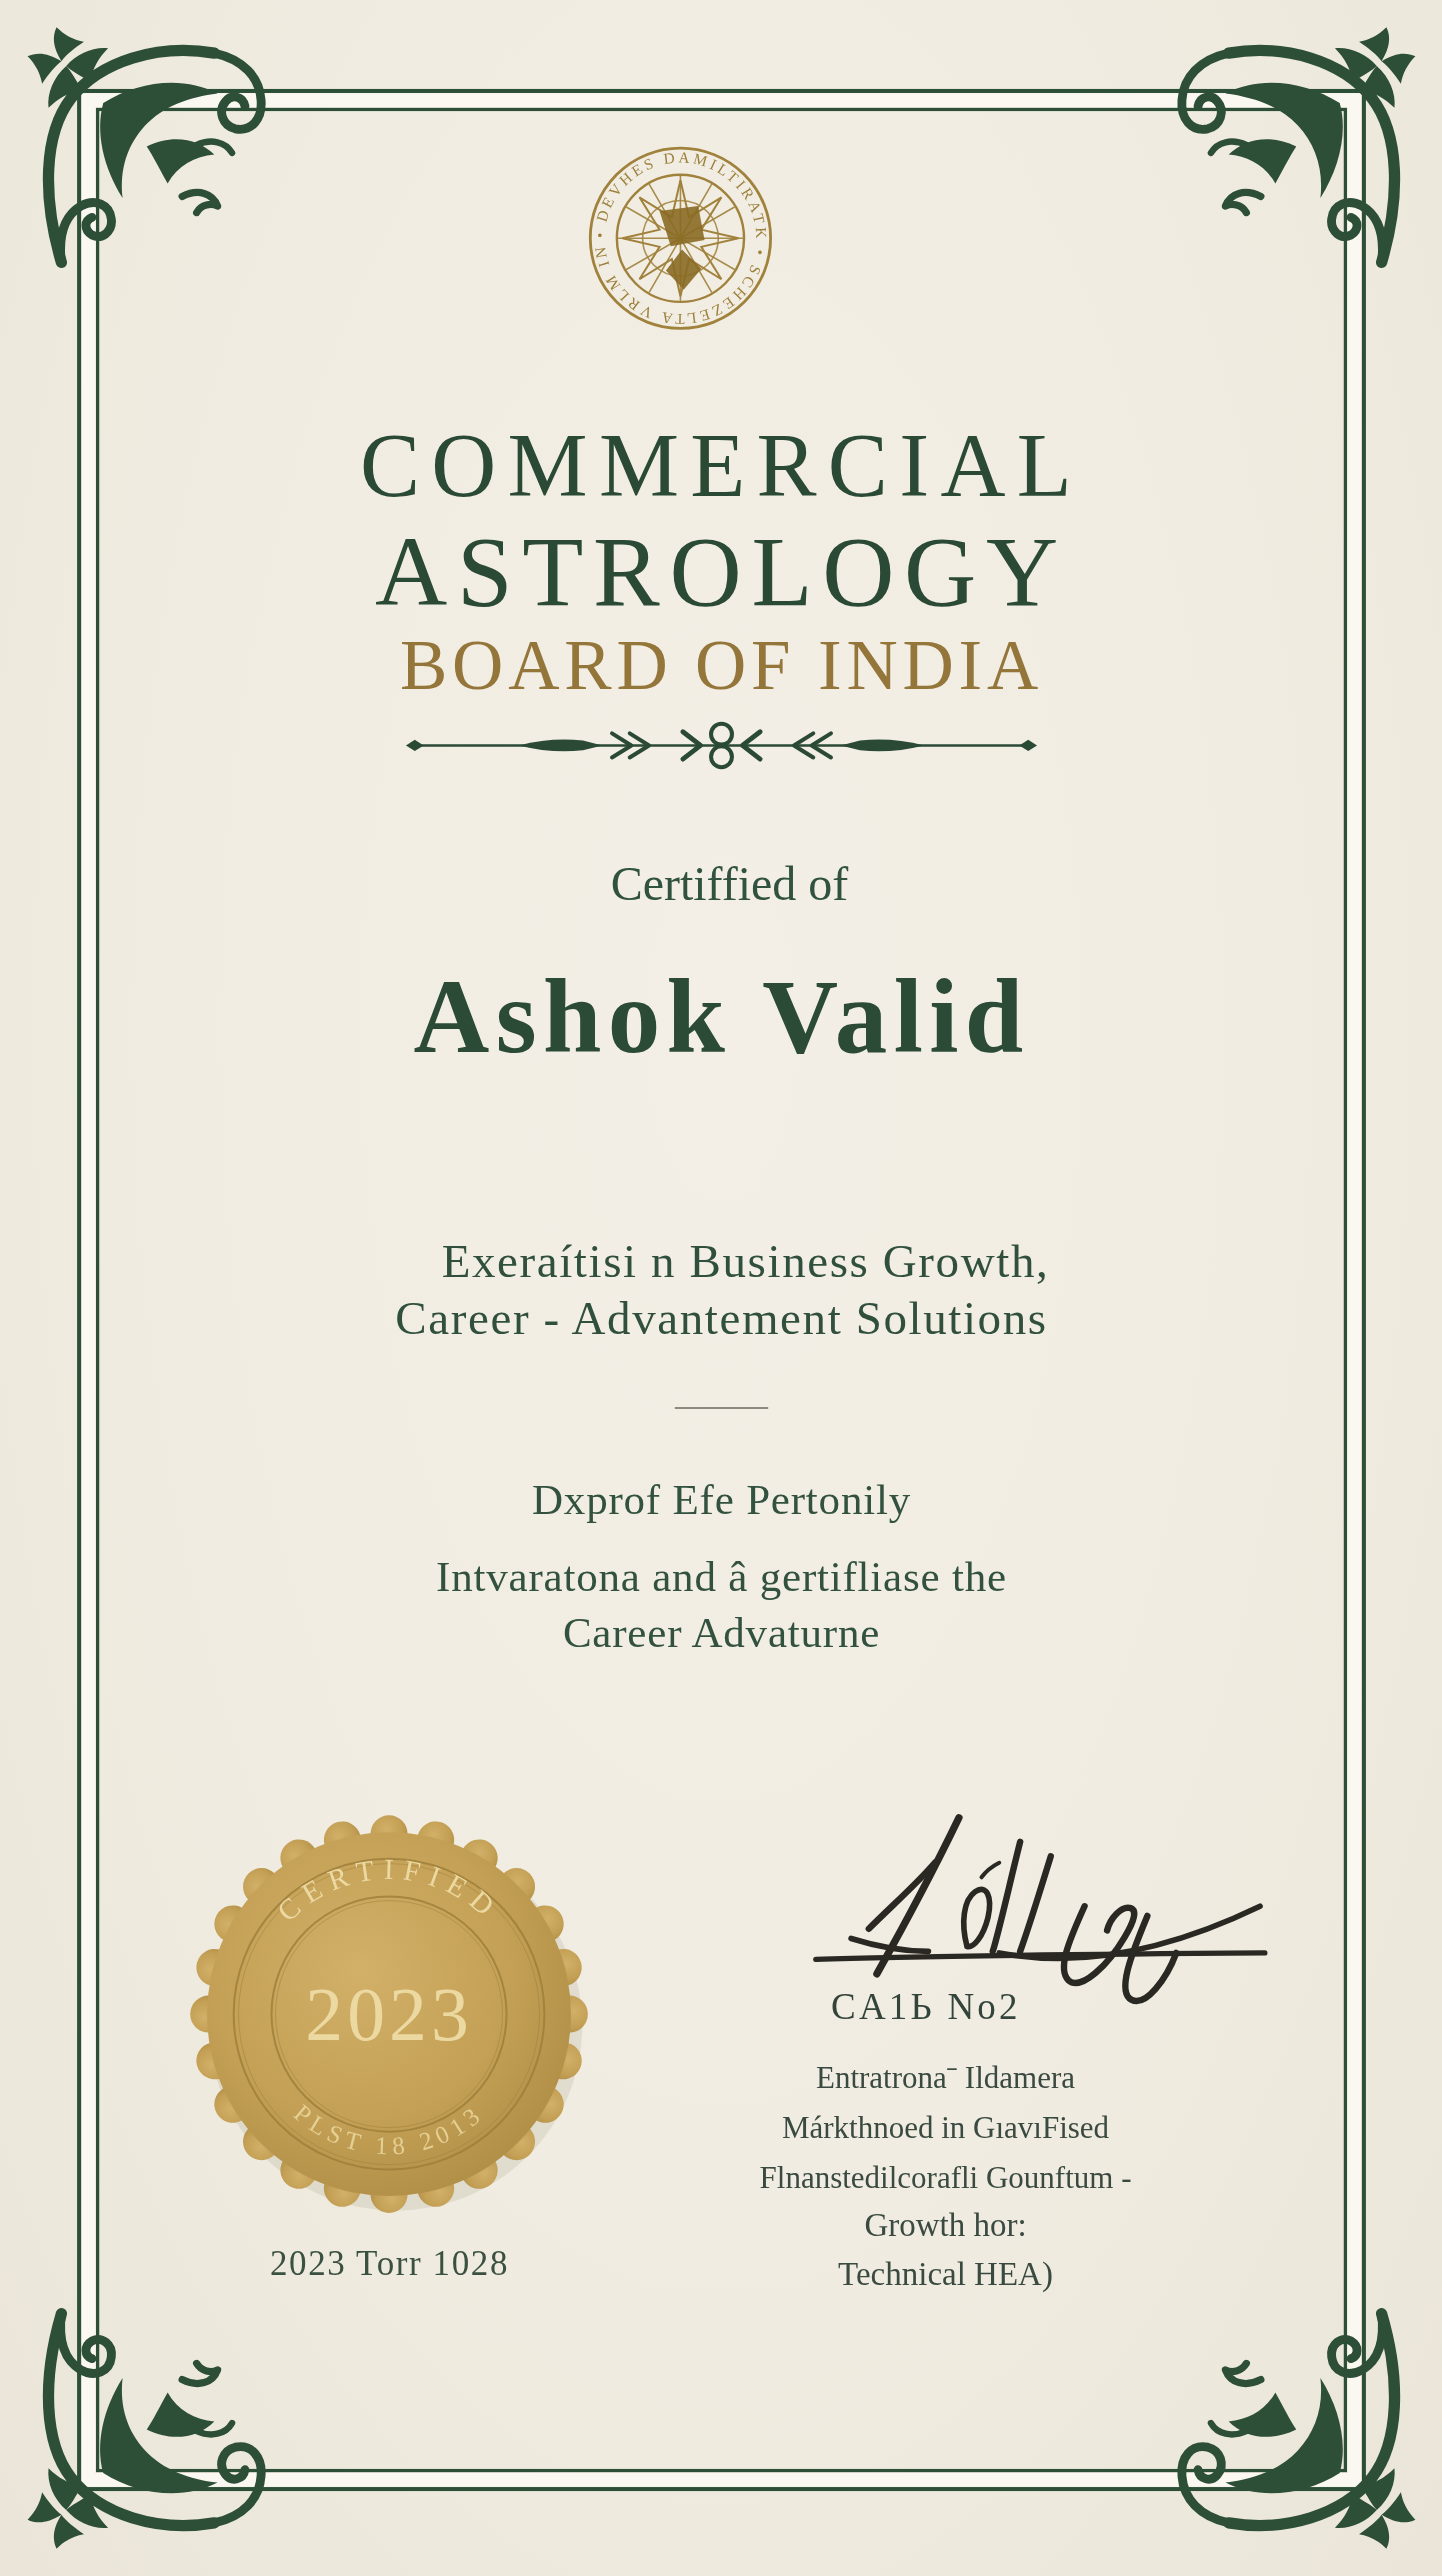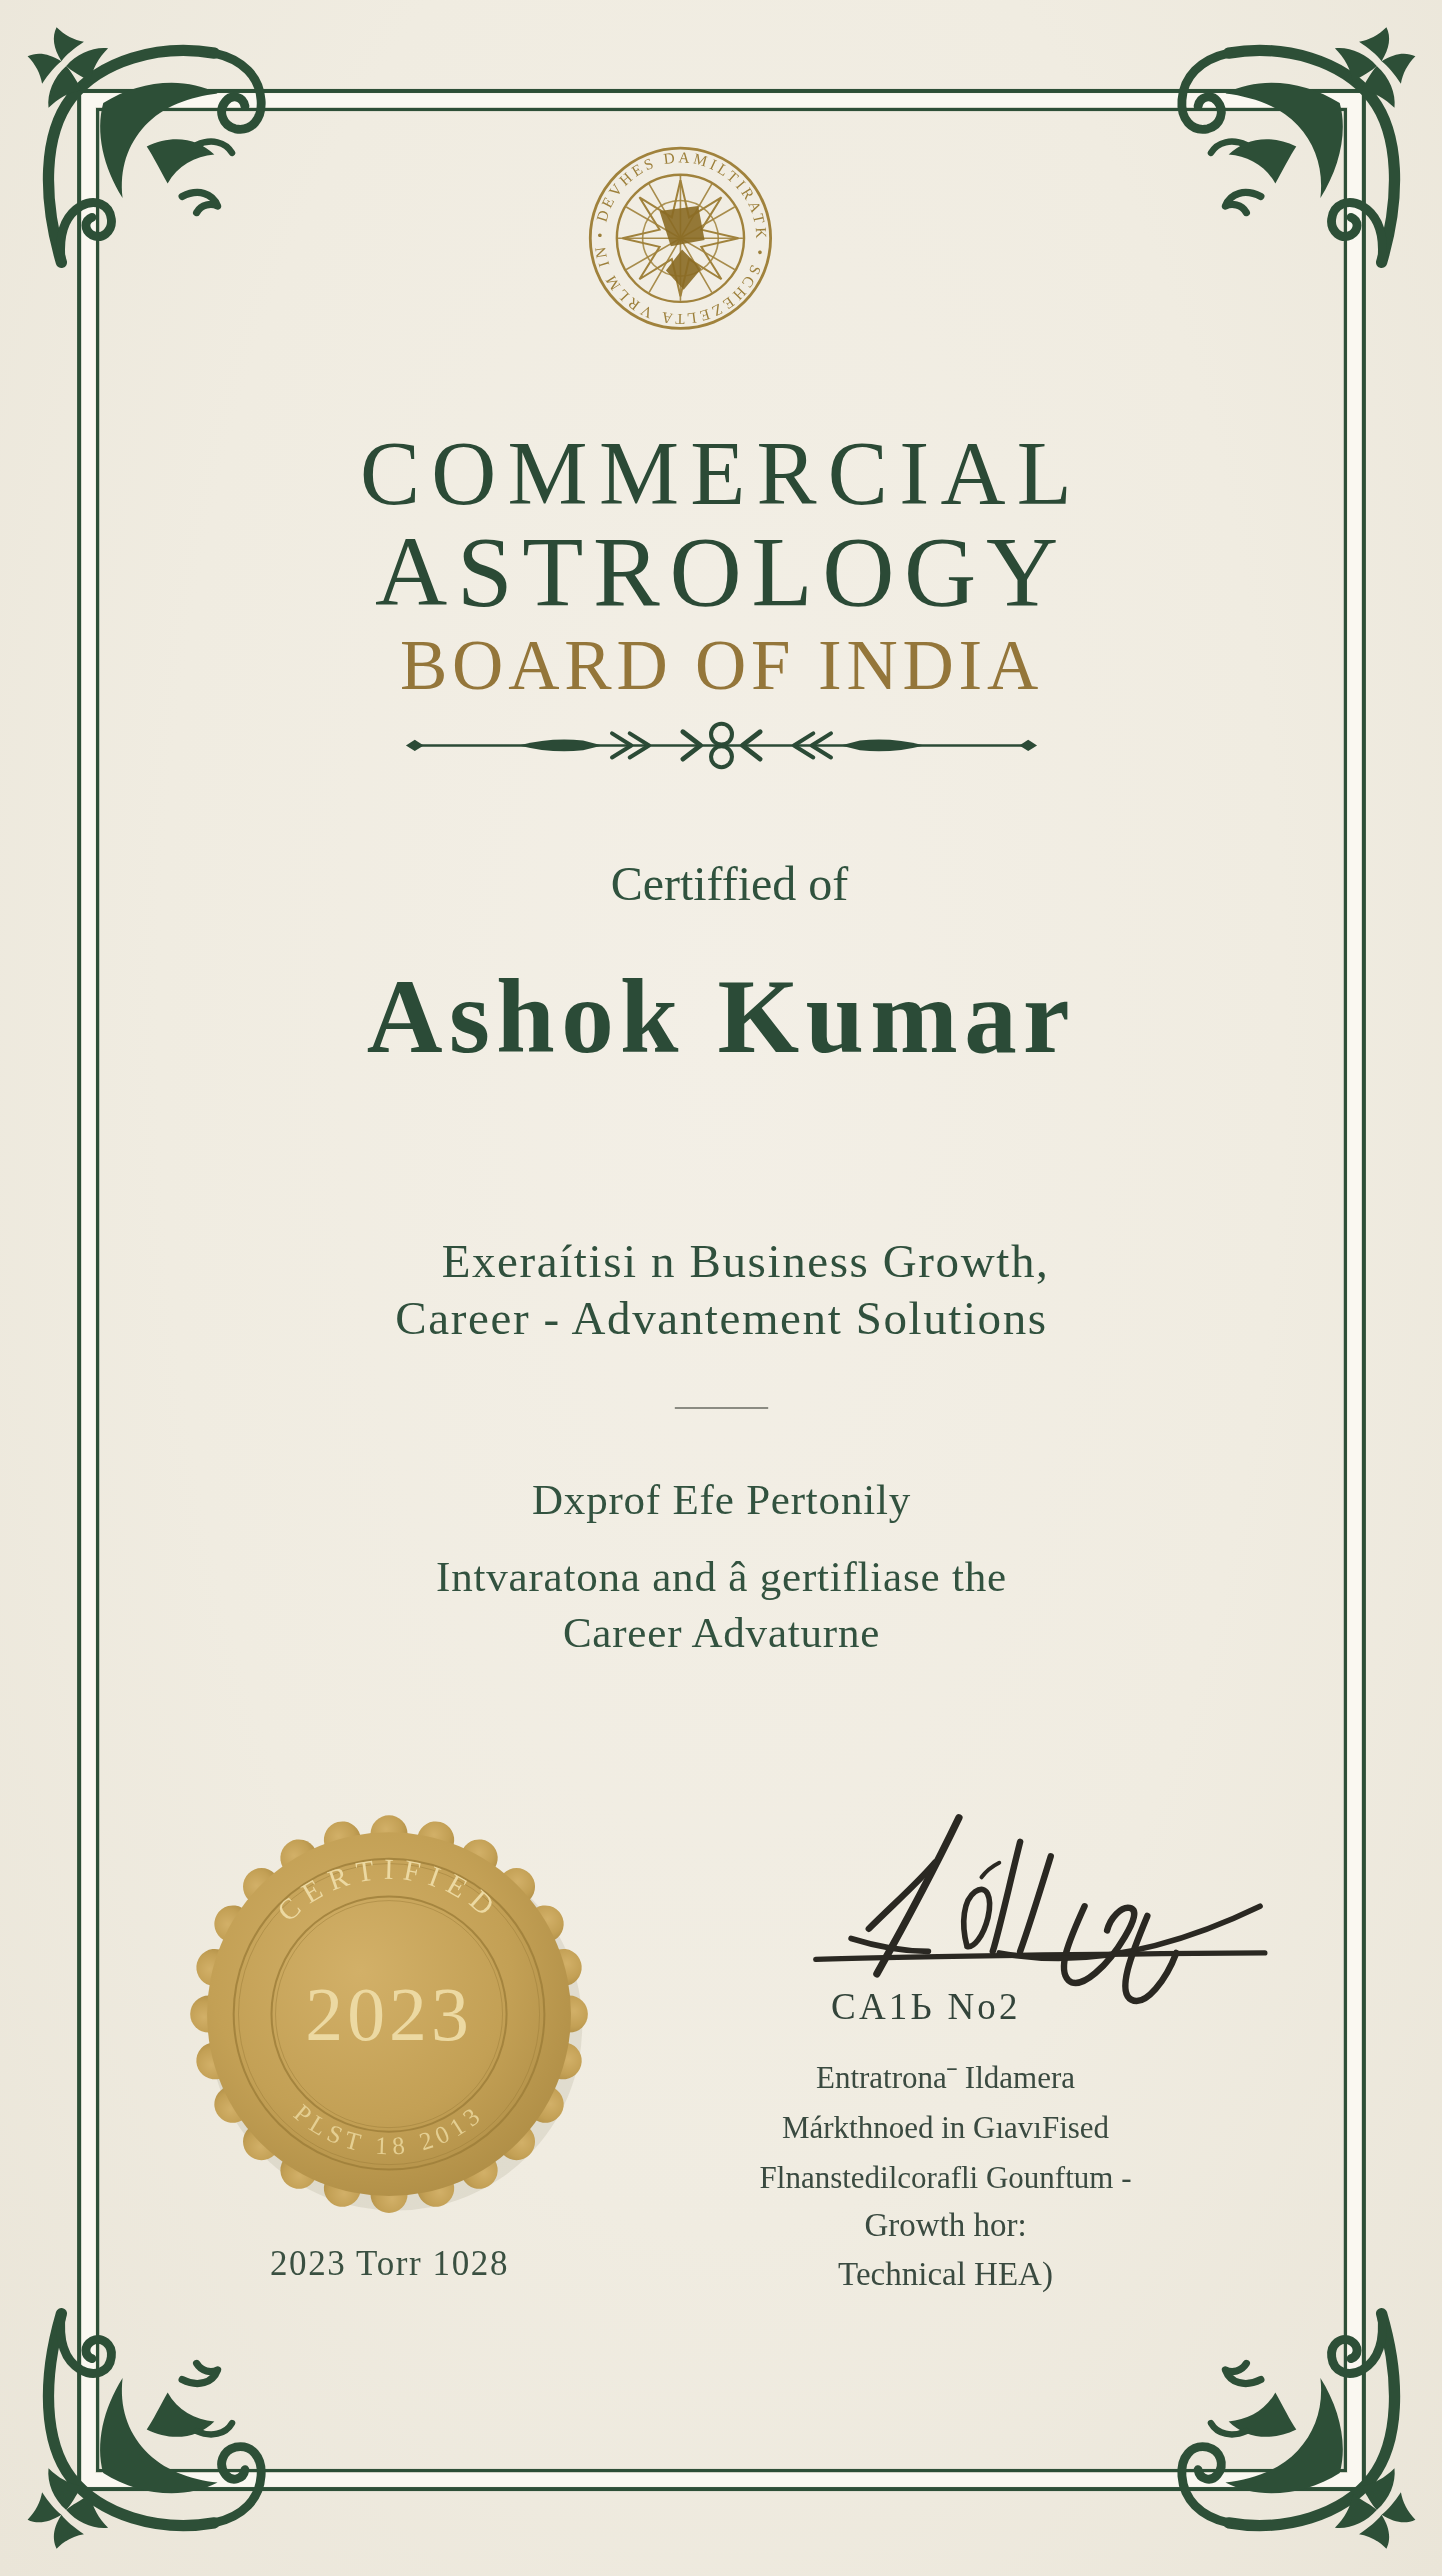--- a/index.html
+++ b/index.html
@@ -3,21 +3,21 @@
 <meta charset="utf-8">
 <style>
   html,body{margin:0;padding:0;}
   body{width:1443px;height:2576px;}
   .page{
     position:relative;width:1443px;height:2576px;overflow:hidden;
     background:radial-gradient(ellipse at 50% 40%, #f3efe6 0%, #f0ece1 55%, #eae5d8 100%);
     font-family:"Liberation Serif","DejaVu Serif",serif;
   }
   .abs{position:absolute;left:0;width:100%;text-align:center;white-space:nowrap;}
-  .t-commercial{top:414px;font-size:90px;letter-spacing:11.3px;color:#2b4a36;margin-top:8px;}
+  .t-commercial{top:414px;font-size:90px;letter-spacing:11.3px;color:#2b4a36;}
   .t-astrology{top:514px;font-size:100px;letter-spacing:9.7px;color:#2b4a36;}
   .t-board{top:625px;font-size:71px;letter-spacing:4.8px;color:#94763a;}
   .t-certified{top:856px;font-size:48px;color:#30523e;padding-left:8px;}
   .t-recipient{top:956px;font-size:105px;font-weight:700;letter-spacing:6.4px;color:#2b4b37;}
   .t-spec{font-size:47px;color:#30503d;letter-spacing:1.6px;}
   .t-spec1{top:1234px;padding-left:24px;}
   .t-spec2{top:1271px;margin-top:20px;}
   .t-body{font-size:43px;color:#32523f;letter-spacing:0.8px;}
   .t-body1{top:1475px;}
   .t-body2{top:1540px;margin-top:12px;}
@@ -171,21 +171,21 @@
       <path d="M236,178 C330,196 440,178 560,120" stroke-width="7"></path>
       <path d="M420,132 C400,180 382,226 400,236 C418,246 444,210 456,178" stroke-width="8"></path>
     </g>
   </svg>
 
   <div class="abs t-commercial">COMMERCIAL</div>
   <div class="abs t-board">BOARD OF INDIA</div>
   <div class="abs t-astrology">ASTROLOGY</div>
 
   <div class="abs t-certified">Certiffied of</div>
-  <div class="abs t-recipient">Ashok Kumar</div>
+  <div class="abs t-recipient">Ashok Valid</div>
 
   <div class="abs t-spec t-spec1">Exeraítisi n Business Growth,</div>
   <div class="abs t-spec t-spec2">Career - Advantement Solutions</div>
 
   <div class="abs t-body t-body1">Dxprof Efe Pertonily</div>
   <div class="abs t-body t-body2">Intvaratona and â gertifliase the</div>
   <div class="abs t-body t-body3">Career Advaturne</div>
 
   <div class="t-ca">CA1Ь No2</div>
   <div class="col-right t-details">

